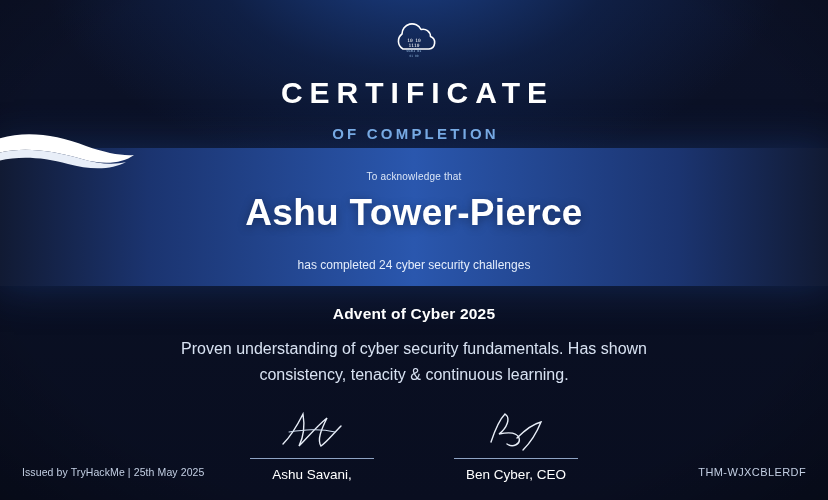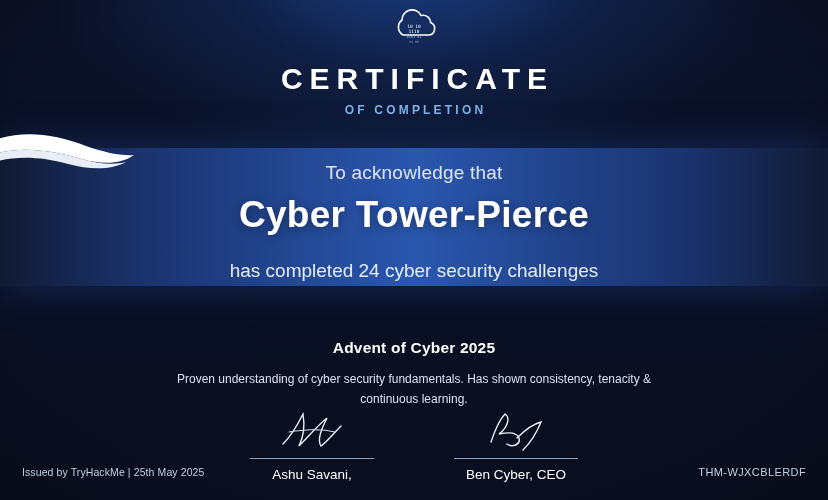--- a/index.html
+++ b/index.html
@@ -28,20 +28,21 @@
   .vignette {
     position: absolute;
     inset: 0;
     background: radial-gradient(ellipse 760px 520px at 50% 45%, rgba(0,0,0,0) 55%, rgba(0,0,0,0.55) 100%);
     pointer-events: none;
   }
 
   
   .header {
     position: relative;
+    padding-top: 14px;
     text-align: center;
   }
 
   .logo {
     display: block;
     margin: 0 auto;
     width: 62px;
     height: 52px;
   }
 
@@ -49,22 +50,22 @@
     margin-top: 12px;
     font-size: 30px;
     font-weight: bold;
     letter-spacing: 7px;
     color: #ffffff;
     line-height: 1;
     text-indent: 7px;
   }
 
   .cert-subtitle {
-    margin-top: 9px;
-    font-size: 12px;
+    margin-top: 17px;
+    font-size: 15px;
     font-weight: bold;
     letter-spacing: 3.2px;
     color: #7fb2e8;
     text-indent: 3px;
   }
 
   
   .banner {
     position: absolute;
     left: 0;
@@ -77,68 +78,67 @@
   .banner-inner {
     position: absolute;
     inset: 0;
     display: flex;
     flex-direction: column;
     align-items: center;
     justify-content: center;
     text-align: center;
   }
   .ack {
-    font-size: 19px;
+    font-size: 10px;
     color: #dbe6f7;
     letter-spacing: 0.2px;
     margin-top: 9px;
   }
   .recipient {
     margin-top: 10px;
     font-size: 37px;
     font-weight: bold;
     color: #ffffff;
     letter-spacing: 0.3px;
     text-shadow: 0 2px 10px rgba(0,0,0,0.35);
   }
   .completed {
     margin-top: 24px;
-    font-size: 19px;
+    font-size: 12px;
     color: #e4edfb;
   }
 
   
   .swoosh {
     position: absolute;
     left: -6px;
     top: 132px;
     width: 150px;
     height: 46px;
     pointer-events: none;
   }
 
   
   .body-block {
     position: absolute;
     left: 0;
     right: 0;
     top: 305px;
     text-align: center;
-    margin-top: 34px;
   }
   .course-name {
     font-size: 15.5px;
     font-weight: bold;
     color: #ffffff;
     letter-spacing: 0.2px;
   }
   .description {
     margin: 13px auto 0;
     width: 480px;
-    font-size: 12px;
+    font-size: 16px;
     line-height: 1.65;
     color: #d8e2f2;
   }
 
   
   .signatures {
     position: absolute;
     left: 0;
     right: 0;
     top: 404px;
@@ -201,21 +201,21 @@
       <text x="62" y="85" text-anchor="middle" fill="#7fa4cc" font-family="DejaVu Sans Mono, monospace" font-size="6">01   00</text>
     </svg>
 
     <div class="cert-title">CERTIFICATE</div>
     <div class="cert-subtitle">OF COMPLETION</div>
   </div>
 
   <div class="banner">
     <div class="banner-inner">
       <div class="ack">To acknowledge that</div>
-      <div class="recipient">Cyber Tower-Pierce</div>
+      <div class="recipient">Ashu Tower-Pierce</div>
       <div class="completed">has completed 24 cyber security challenges</div>
     </div>
   </div>
 
   <svg class="swoosh" viewBox="0 0 150 46">
     <path d="M0 8 C30 -2 60 2 92 14 C112 21 128 24 140 23 C128 32 108 33 88 27 C58 18 26 14 0 22 Z" fill="#ffffff"></path>
     <path d="M0 22 C26 14 58 18 88 27 C104 32 120 33 132 30 C118 38 96 38 74 32 C46 24 20 24 0 30 Z" fill="#e8eef8"></path>
   </svg>
 
   <div class="body-block">

